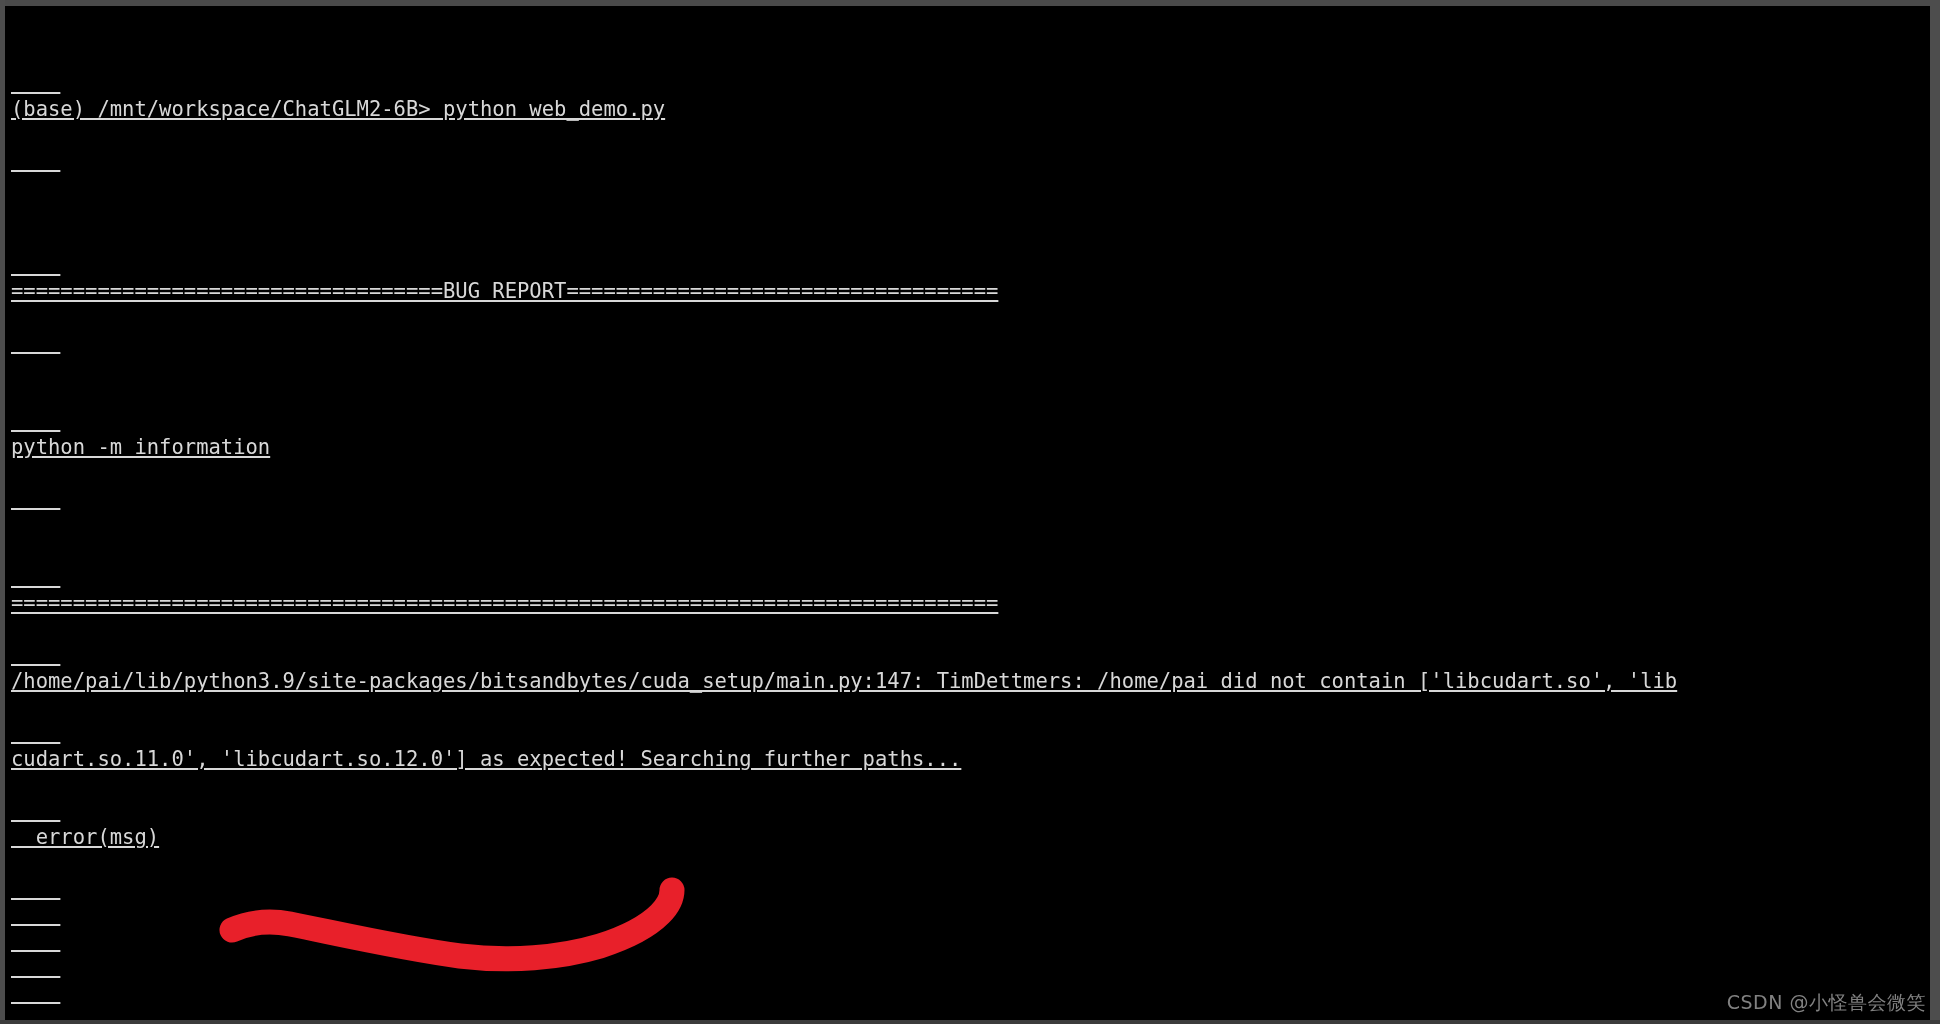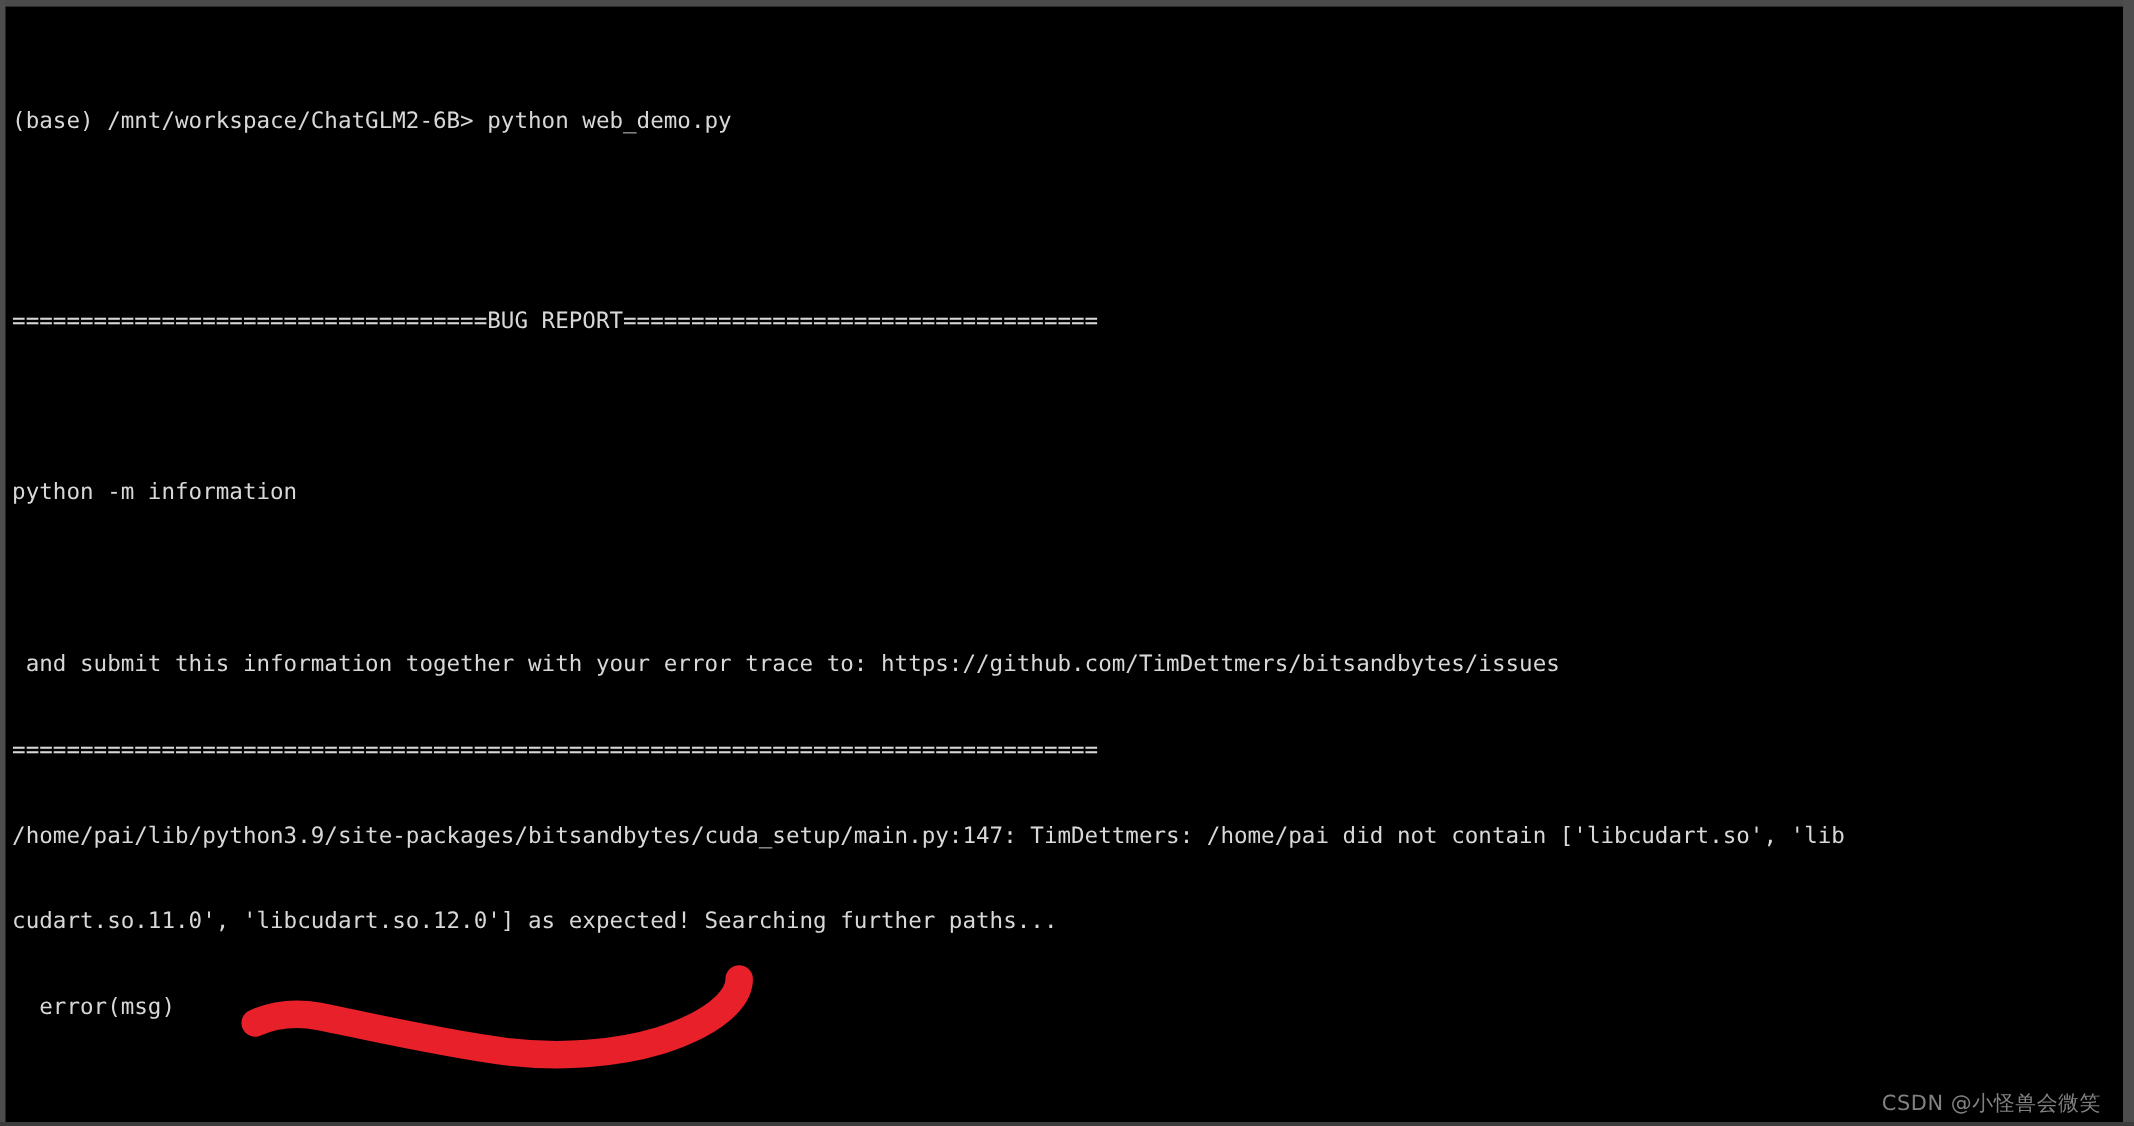--- a/index.html
+++ b/index.html
@@ -51,20 +51,21 @@
     height: 1014px;
     color: #d8d8d8;
     font-family: "DejaVu Sans Mono", "Liberation Mono", monospace;
     font-size: 20.5px;
     line-height: 26px;
     letter-spacing: 0px;
     white-space: pre;
     overflow: hidden;
     box-sizing: border-box;
     padding: 12px 0 0 6px;
+    text-decoration: underline;
   }
   .line {
     display: block;
     height: 26px;
     white-space: pre;
   }
   .blank { height: 26px; }
 
   
   #annotation {
@@ -72,21 +73,21 @@
     left: 0;
     top: 0;
     width: 1940px;
     height: 1024px;
     pointer-events: none;
   }
 
   
   #watermark {
     position: absolute;
-    right: 30px;
+    right: 14px;
     bottom: 8px;
     color: #8d8d8d;
     font-family: "DejaVu Sans", "Liberation Sans", sans-serif;
     font-size: 19px;
     letter-spacing: 0.5px;
     opacity: 0.92;
   }
 </style>
 </head>
 <body>
@@ -100,21 +101,20 @@
 
   <div id="terminal">
 
     <span class="line">(base) /mnt/workspace/ChatGLM2-6B&gt; python web_demo.py</span>
     <span class="line blank"></span>
 
     <span class="line">===================================BUG REPORT===================================</span>
     <span class="line blank"></span>
     <span class="line">python -m information</span>
     <span class="line blank"></span>
-    <span class="line"> and submit this information together with your error trace to: https://github.com/TimDettmers/bitsandbytes/issues</span>
     <span class="line">================================================================================</span>
     <span class="line">/home/pai/lib/python3.9/site-packages/bitsandbytes/cuda_setup/main.py:147: TimDettmers: /home/pai did not contain ['libcudart.so', 'lib</span>
     <span class="line">cudart.so.11.0', 'libcudart.so.12.0'] as expected! Searching further paths...</span>
     <span class="line">  error(msg)</span>
     
     
     
     
     
     

